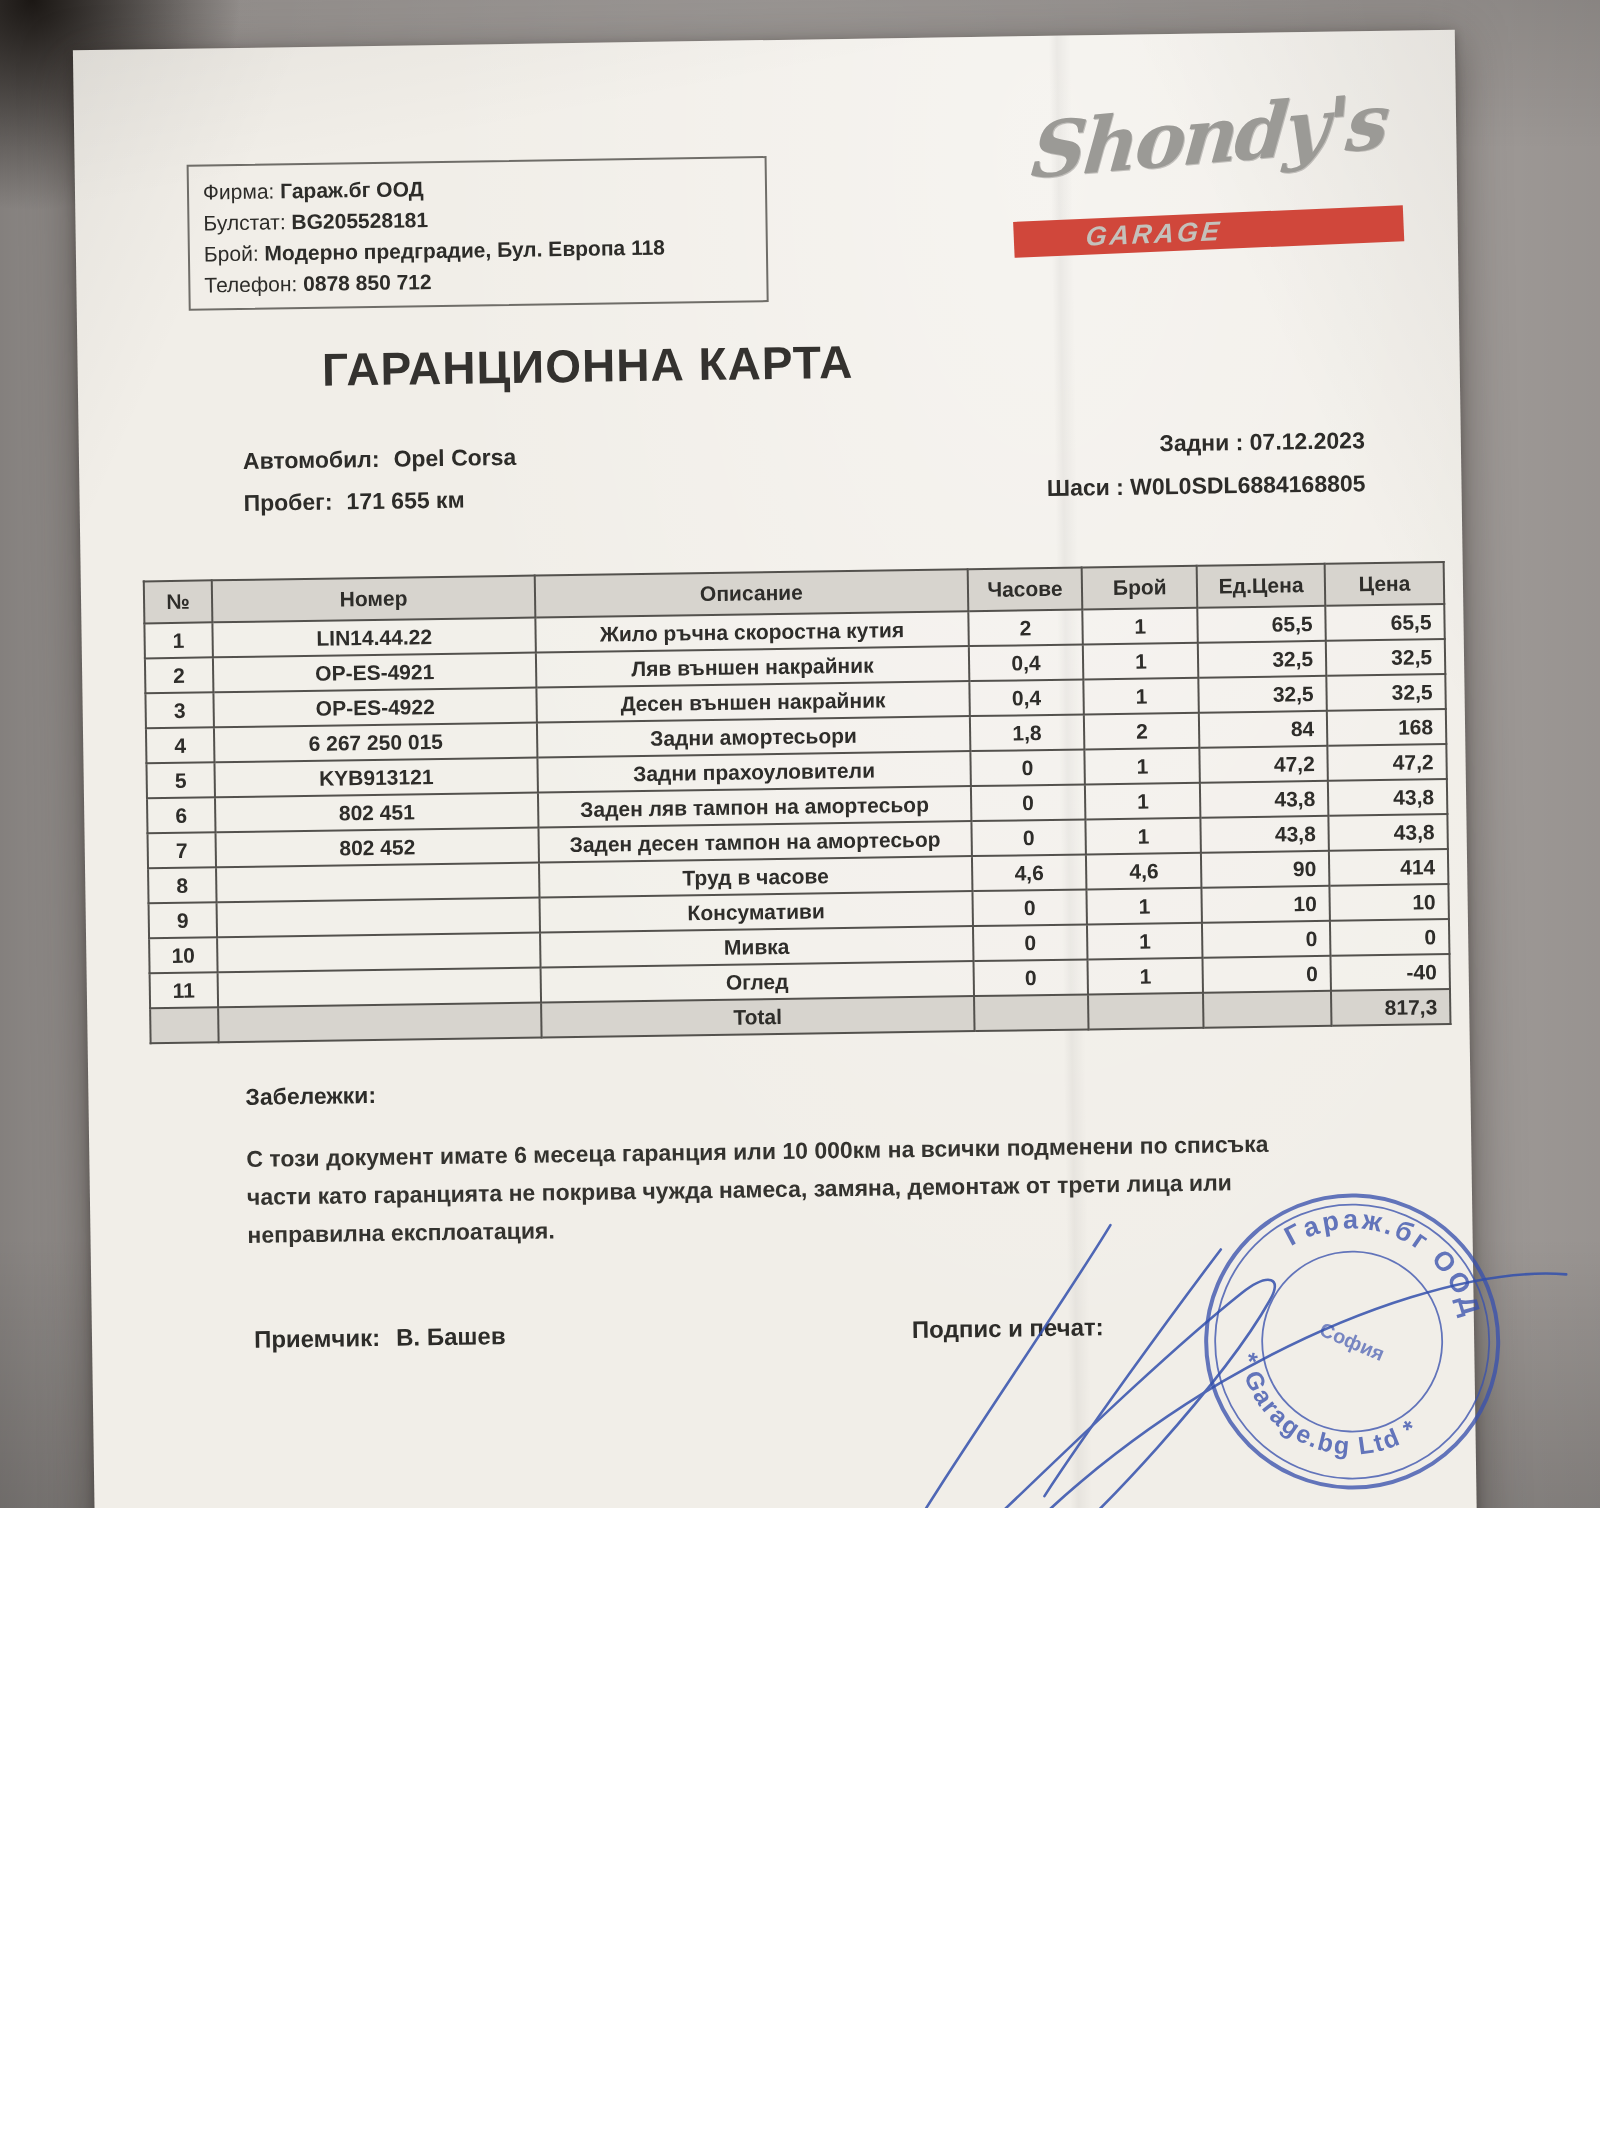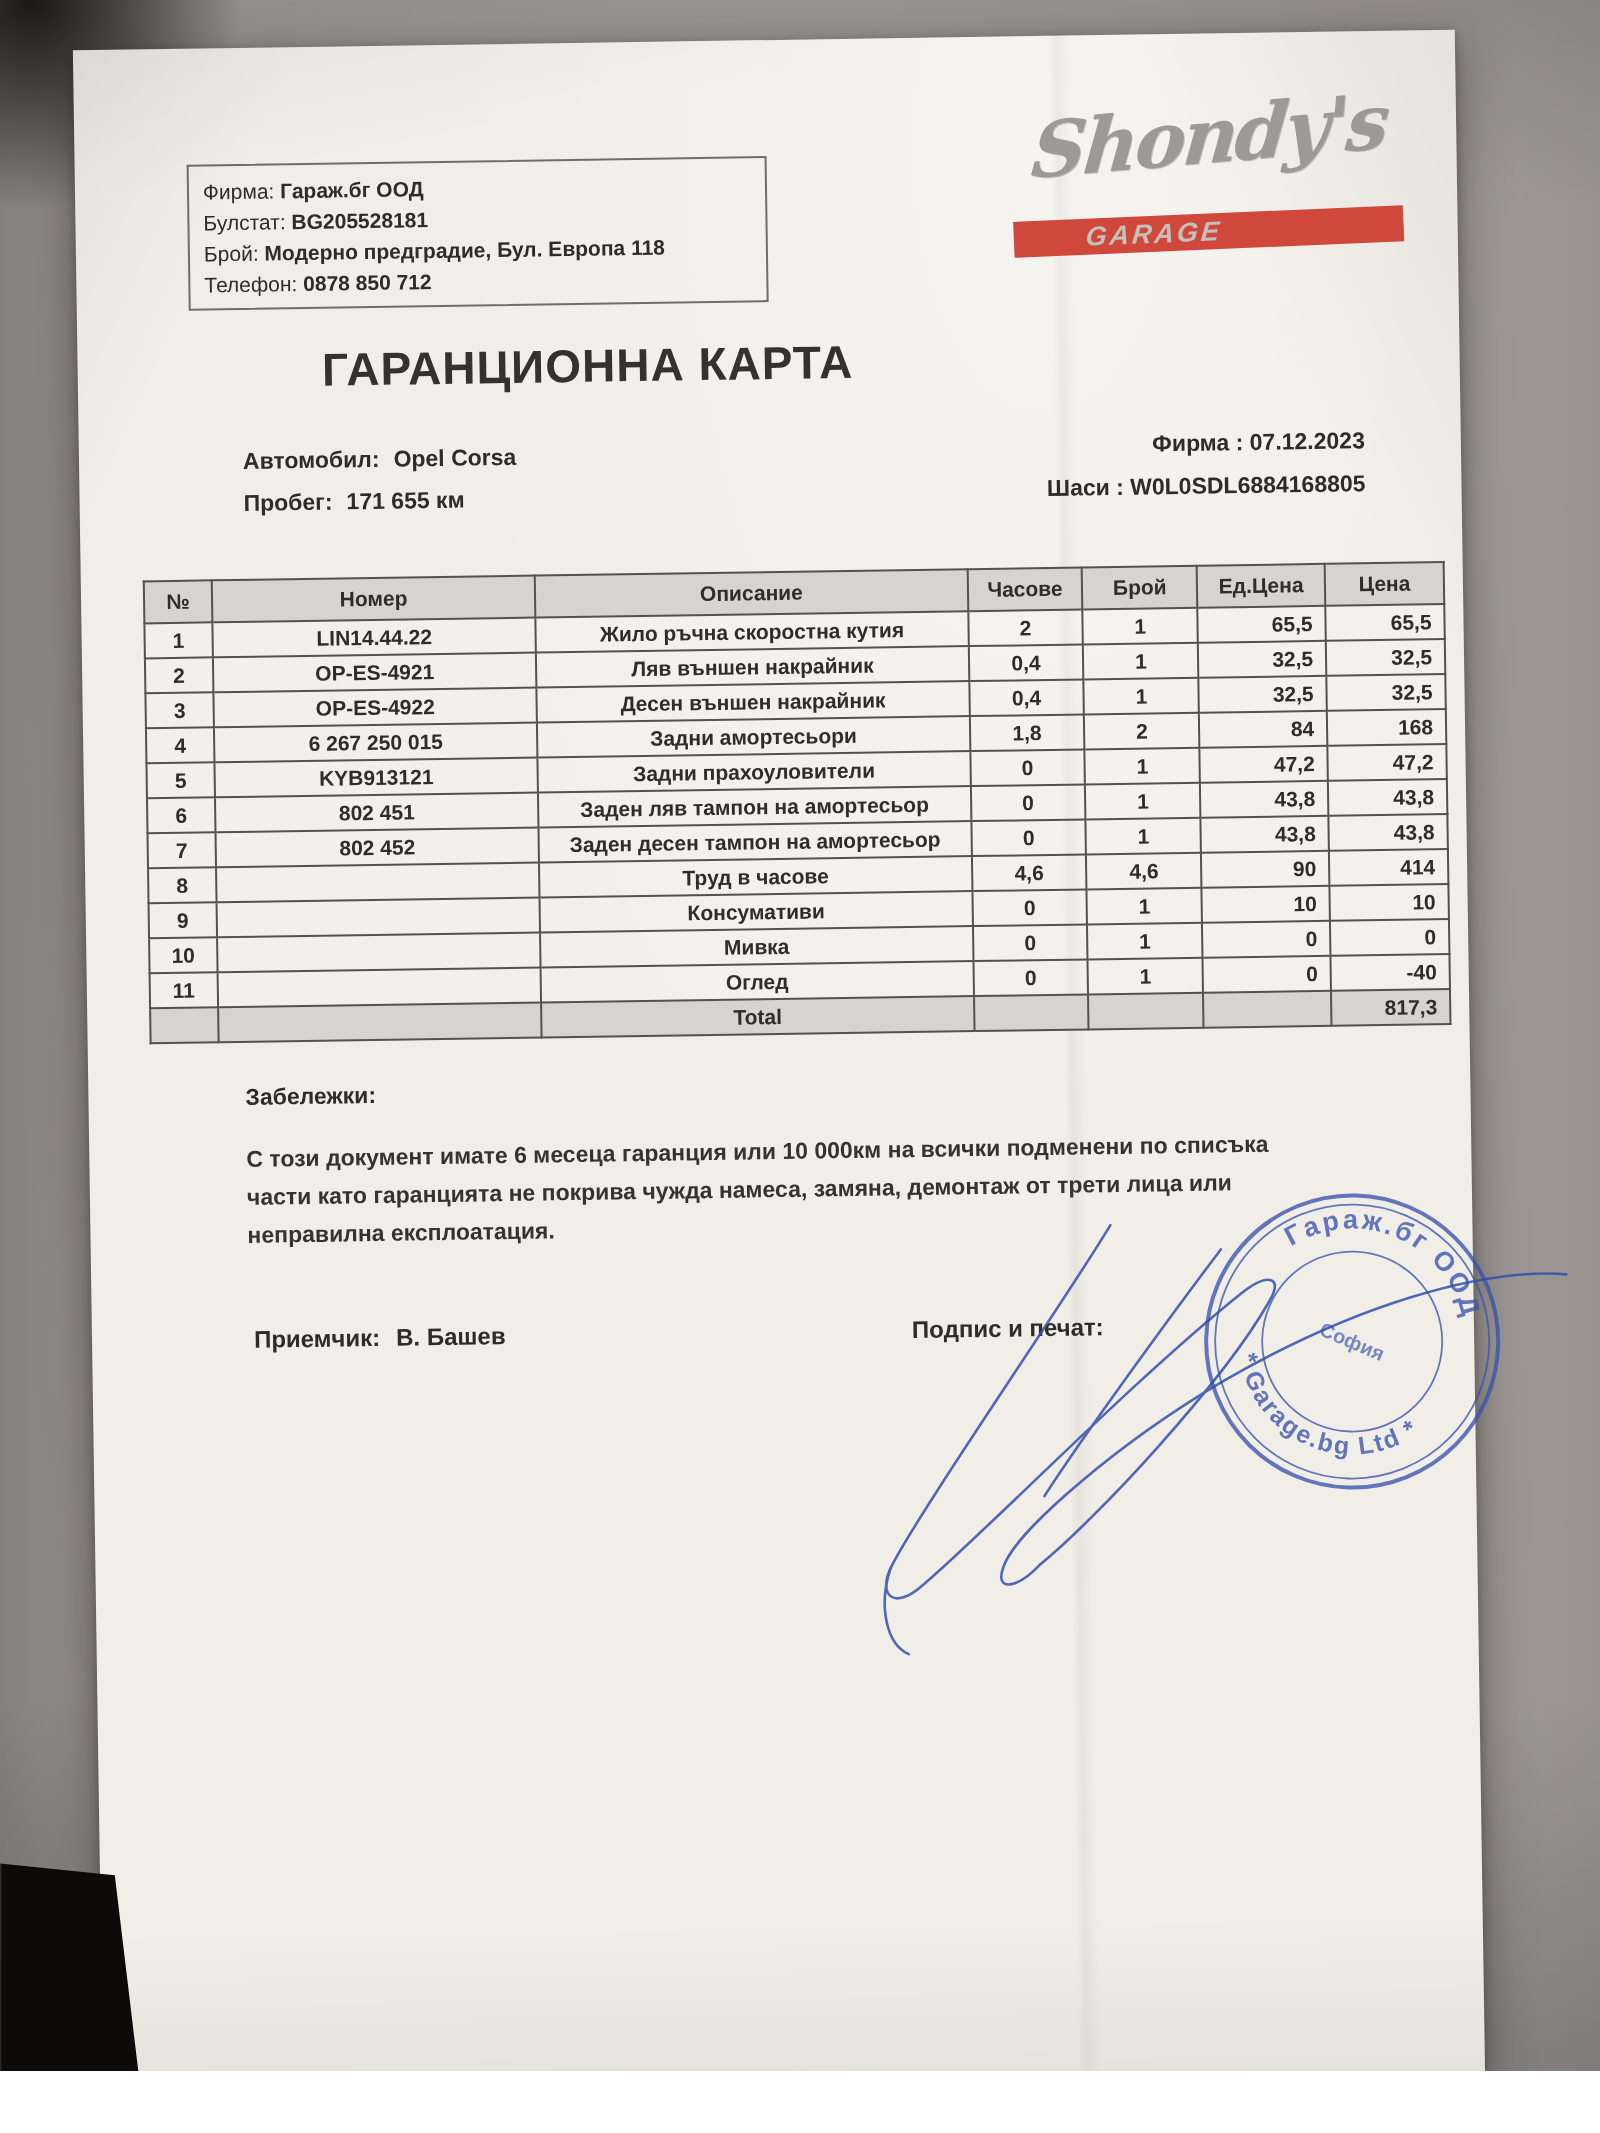--- a/index.html
+++ b/index.html
@@ -1,17 +1,17 @@
 <!DOCTYPE html>
 <html><head>
 <meta charset="utf-8">
 <style>
   html,body{margin:0;padding:0;}
   body{font-family:"Liberation Sans",sans-serif;}
-  .scene{position:relative;width:1600px;height:2071px;overflow:hidden;
+  .scene{position:relative;width:1600px;height:1508px;overflow:hidden;
     background:radial-gradient(ellipse at 55% 25%, #b2adaa 0%, #a49f9c 45%, #938e8b 80%, #868each 100%);
     background-color:#a19c99;}
   .fabric-vignette{position:absolute;inset:0;pointer-events:none;
     background:
       radial-gradient(ellipse at 50% 20%, rgba(255,255,255,.10), rgba(0,0,0,0) 55%),
       linear-gradient(to right, rgba(0,0,0,.18), rgba(0,0,0,0) 12%, rgba(0,0,0,0) 88%, rgba(0,0,0,.06)),
       linear-gradient(to bottom, rgba(0,0,0,.10), rgba(0,0,0,0) 10%, rgba(0,0,0,0) 82%, rgba(0,0,0,.16));}
   .shadow-top-left{position:absolute;left:-70px;top:-80px;width:340px;height:320px;pointer-events:none;
     background:radial-gradient(ellipse at 30% 25%, rgba(22,18,15,.95), rgba(22,18,15,0) 62%);}
   .black-object{position:absolute;left:0;top:1840px;width:820px;height:293px;
@@ -94,21 +94,21 @@
     </div>
 
     <div class="doc-title">ГАРАНЦИОННА КАРТА</div>
 
     <div class="veh-left">
       <div><span>Автомобил:</span><span class="gap"></span><span>Opel Corsa</span></div>
       <div><span>Пробег:</span><span class="gap"></span><span>171 655 км</span></div>
     </div>
 
     <div class="veh-right">
-      <div><span>Фирма :</span> <span>07.12.2023</span></div>
+      <div><span>Задни :</span> <span>07.12.2023</span></div>
       <div><span>Шаси :</span> <span>W0L0SDL6884168805</span></div>
     </div>
 
     <table class="parts">
       <colgroup>
         <col style="width:68px">
           <col style="width:324px">
           <col style="width:433px">
         <col style="width:115px">
           <col style="width:115px">

